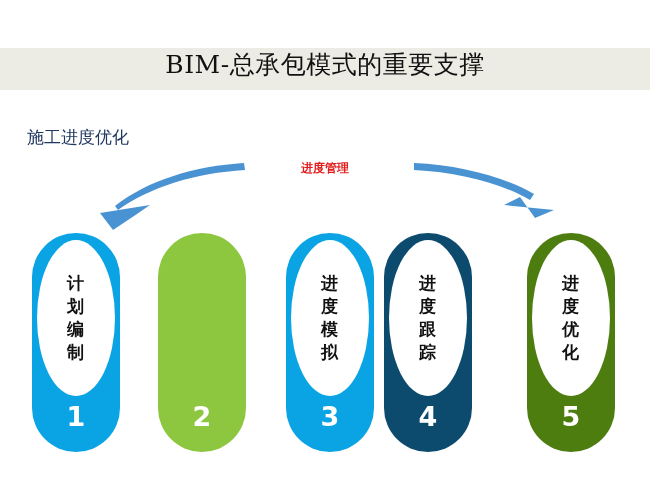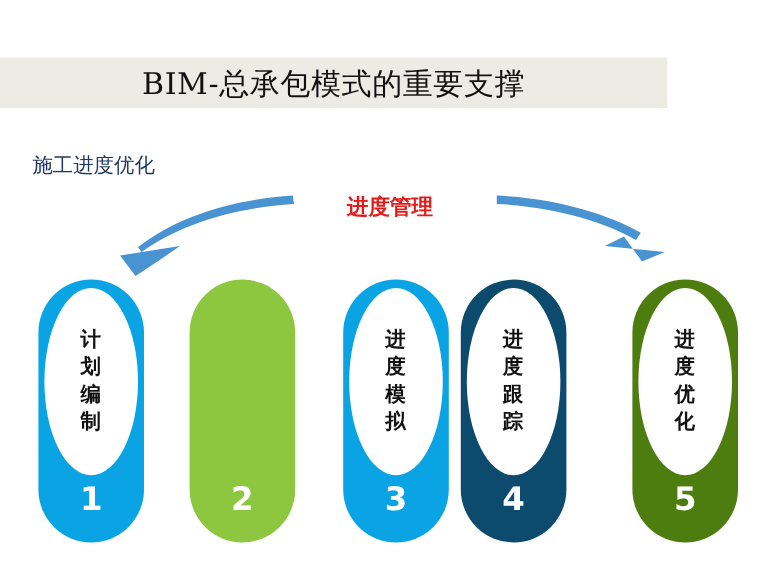--- a/index.html
+++ b/index.html
@@ -1,20 +1,20 @@
 <!DOCTYPE html>
 <html><head>
 <meta charset="utf-8">
 <style>
   html, body { margin: 0; padding: 0; }
   body { width: 650px; height: 487px; background: #ffffff; position: relative; overflow: hidden; font-family: "DejaVu Sans", "Liberation Sans", sans-serif; }
-  .title-bar { position: absolute; left: 0; top: 48px; width: 556px; height: 42px; background: #ecebe4; display: flex; align-items: center; justify-content: center; }
+  .title-bar { position: absolute; left: 0; top: 48px; width: 650px; height: 42px; background: #ecebe4; display: flex; align-items: flex-start; justify-content: center; }
   .title-text { font-family: "DejaVu Serif", "Liberation Serif", serif; font-size: 25px; color: #111; letter-spacing: 0.5px; }
   .subtitle { position: absolute; left: 27px; top: 126px; font-size: 17px; color: #1f3660; }
-  .center-label { position: absolute; left: 0; width: 650px; top: 160px; text-align: center; font-size: 18px; font-weight: bold; color: #e21b1b; }
+  .center-label { position: absolute; left: 0; width: 650px; top: 160px; text-align: center; font-size: 12px; font-weight: bold; color: #e21b1b; }
   svg.arrows { position: absolute; left: 0; top: 0; }
   .pill { position: absolute; top: 233px; width: 88px; height: 219px; border-radius: 44px; }
   .pill .ellipse { position: absolute; left: 5px; top: 7px; width: 78px; height: 156px; background: #fff; border-radius: 50%; display: flex; flex-direction: column; align-items: center; justify-content: center; }
   .pill .vtext { font-size: 17px; font-weight: bold; color: #111; line-height: 23px; width: 18px; word-break: break-all; }
   .pill .num { position: absolute; left: 0; width: 88px; top: 168px; text-align: center; color: #fff; font-size: 27px; font-weight: bold; }
 </style>
 </head>
 <body>
 
 <div class="title-bar">

